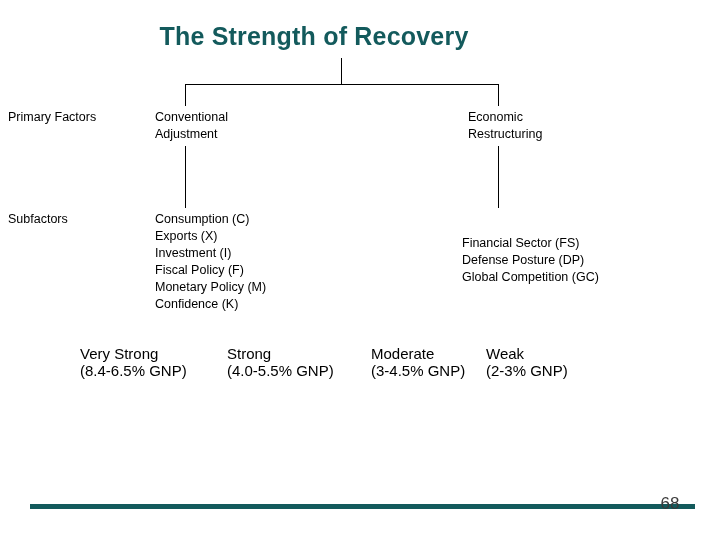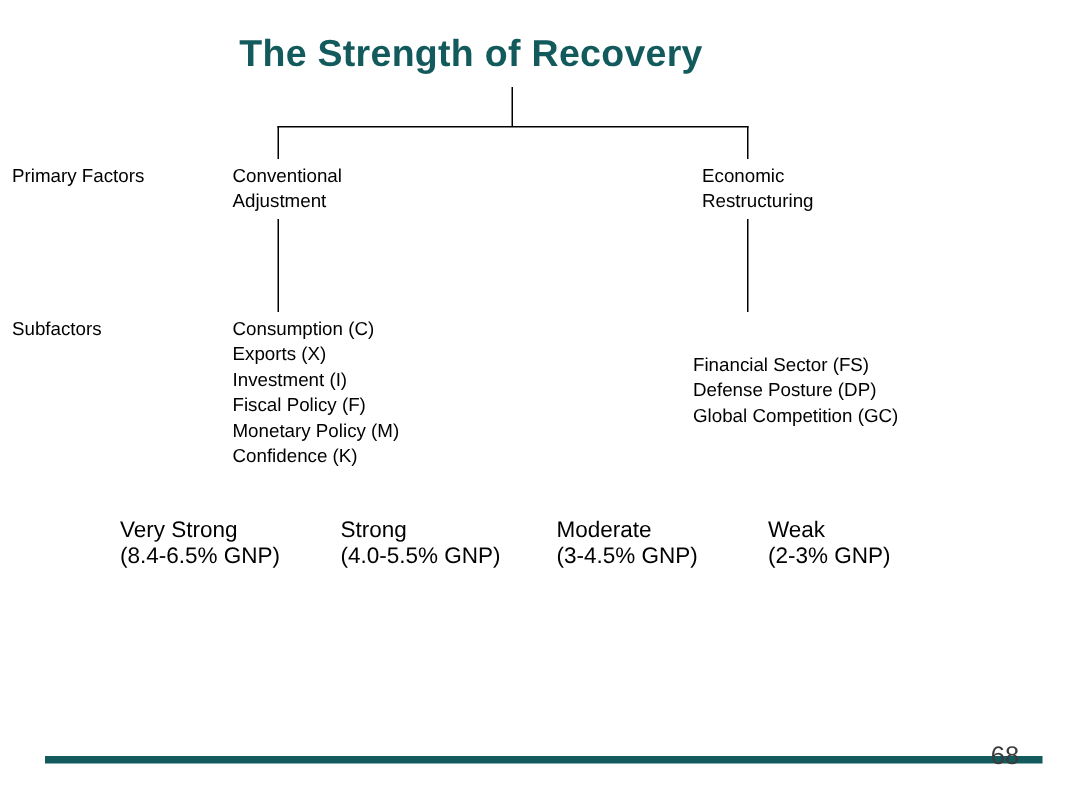--- a/index.html
+++ b/index.html
@@ -78,21 +78,21 @@
     position: absolute;
     font-size: 15px;
     color: #000000;
     line-height: 17px;
     white-space: nowrap;
   }
   .scale-item .scale-range { display: block; }
   #scale-item-0 { left: 80px;  }
   #scale-item-1 { left: 227px; }
   #scale-item-2 { left: 371px; }
-  #scale-item-3 { left: 512px; }
+  #scale-item-3 { left: 486px; }
 
   
   #footer-rule {
     position: absolute;
     left: 30px;
     top: 504px;
     width: 665px;
     height: 5px;
     background: #135a5c;
   }

